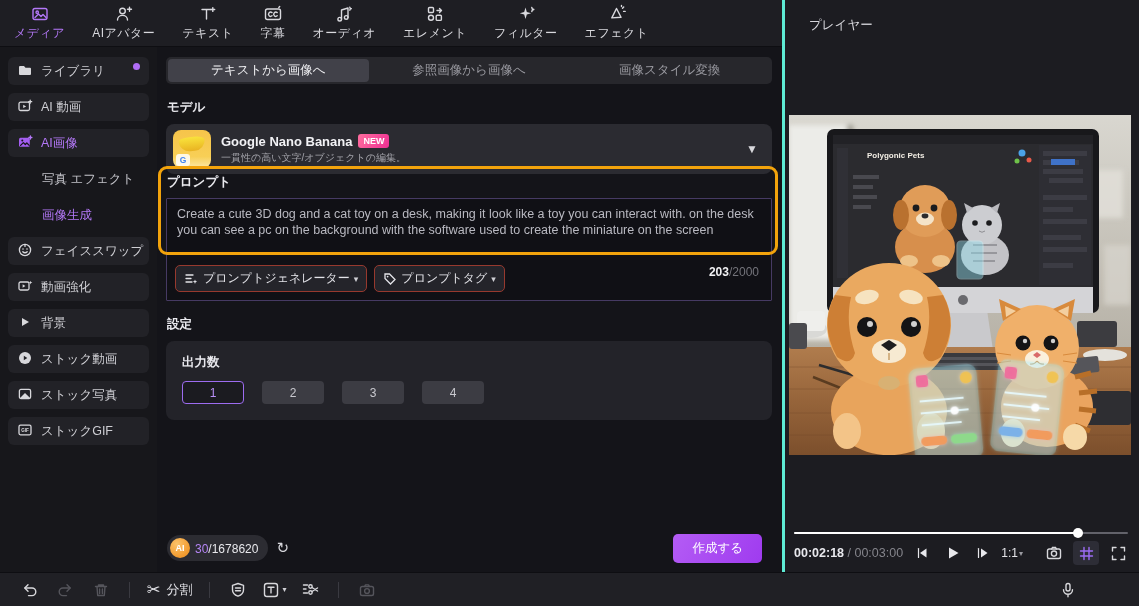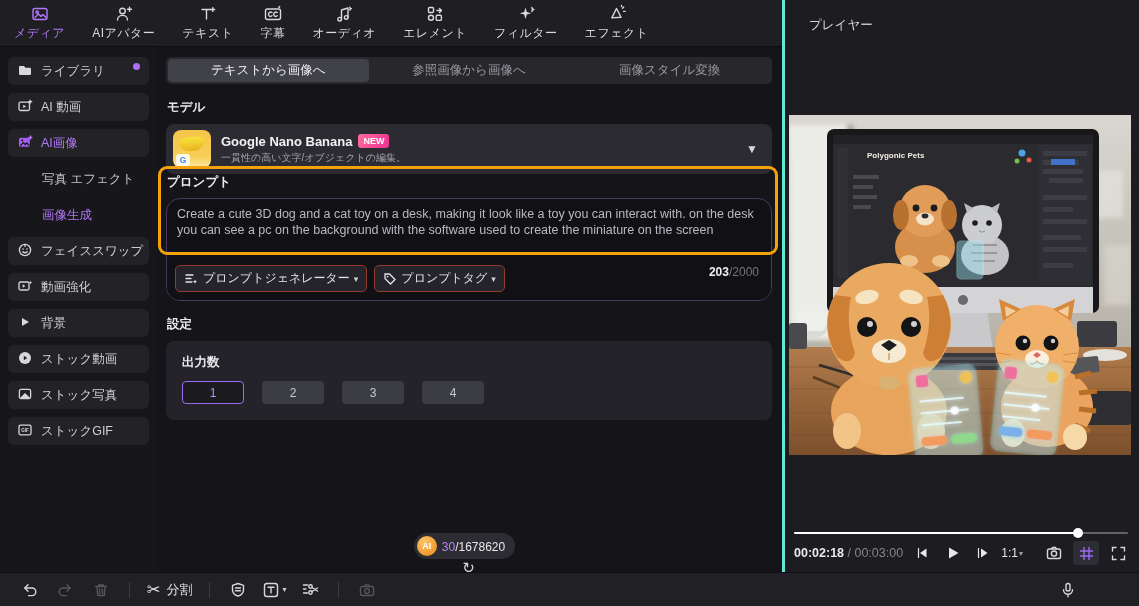--- a/index.html
+++ b/index.html
@@ -58,21 +58,21 @@
   .model-title-row { display:flex; align-items:center; gap:6px; }
   .model-name { font-size:13px; font-weight:bold; color:#f2f2f5; }
   .new-badge { font-size:9px; font-weight:bold; color:#fff; padding:1.5px 5px 2px;
     border-radius:3px; background:linear-gradient(120deg,#ff6e9e,#ee2f93); }
   .model-desc { font-size:10px; color:#a2a2a9; margin-top:2px; }
   .caret-down { color:#d8d8dc; font-size:12px; margin-left:auto; }
 
   
   .prompt-wrap { position:relative; }
   .prompt-label { font-size:12.5px; font-weight:bold; color:#e9e9ee; margin:0 0 7px 1px; }
-  .prompt-box { border:1px solid #463a63; border-radius:14px; background:#101015; overflow:hidden; }
+  .prompt-box { border:1px solid #463a63; border-radius:1px; background:#101015; overflow:hidden; }
   .prompt-text { padding:7px 10px 9px; font-size:12.5px; line-height:16px; color:#b9b9c1;
     min-height:60px; width:100%; background:transparent; border:none; resize:none;
     font-family:"Liberation Sans","DejaVu Sans",sans-serif; display:block; }
   .prompt-footer { display:flex; align-items:flex-start; gap:7px; padding:6px 12px 8px 8px;
     background:#101015; }
   .pf-btn { display:flex; align-items:center; gap:4px; background:#24242a;
     border:1px solid #97392e; border-radius:5px; padding:4px 8px; color:#e3e3e8;
     font-size:12px; cursor:pointer; white-space:nowrap; }
   .pf-btn svg { stroke:#e3e3e8; fill:none; stroke-width:1.3; stroke-linecap:round; }
   .pf-caret { font-size:9px; color:#cfcfd4; }
@@ -85,21 +85,21 @@
   
   .settings-card { background:#232329; border-radius:8px; padding:13px 16px 16px; margin-top:2px; }
   .output-label { font-size:12.5px; font-weight:bold; color:#e9e9ee; margin-bottom:10px; }
   .output-opts { display:flex; gap:18px; }
   .opt-btn { width:62px; height:23px; border-radius:4px; background:#3c3c43; color:#c9c9cf;
     font-size:12px; display:flex; align-items:center; justify-content:center; cursor:pointer; }
   .opt-btn.selected { background:#1b1b20; border:1px solid #9d6cf0; color:#b88ef6; }
 
   
   .credits-row { position:absolute; left:10px; right:20px; bottom:9px; height:30px;
-    display:flex; align-items:center;flex-direction:column; }
+    display:flex; align-items:center; }
   .credits-pill { display:flex; align-items:center; gap:5px; background:#2c2c32;
     border-radius:13px; padding:3px 10px 3px 3px; }
   .ai-badge { width:20px; height:20px; border-radius:50%; color:#fff; font-size:9px;
     font-weight:bold; display:flex; align-items:center; justify-content:center;
     background:radial-gradient(circle at 35% 30%,#fcc36a,#f29a2e 70%); }
   .credit-used { color:#b585f5; font-size:12px; }
   .credit-total { color:#e8e8ec; font-size:12px; }
   .refresh-glyph { color:#d5d5da; font-size:15px; margin-left:8px; cursor:pointer; }
   .create-btn { margin-left:auto; background:linear-gradient(120deg,#b45cf5,#9f3bef);
     color:#fff; font-size:12.5px; border:none; border-radius:5px; padding:6px 19px; cursor:pointer; }

